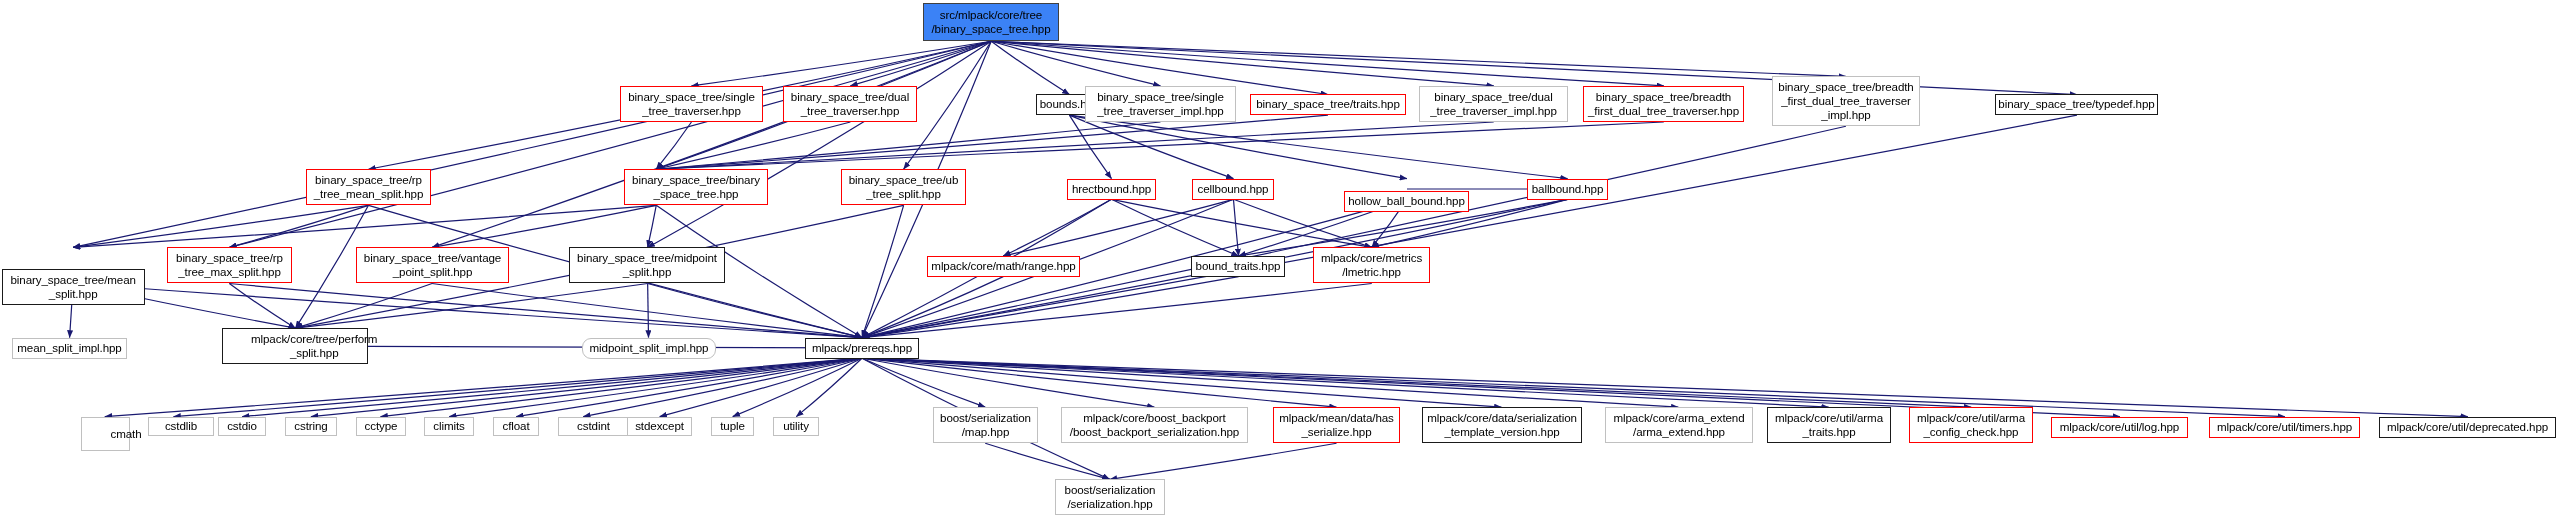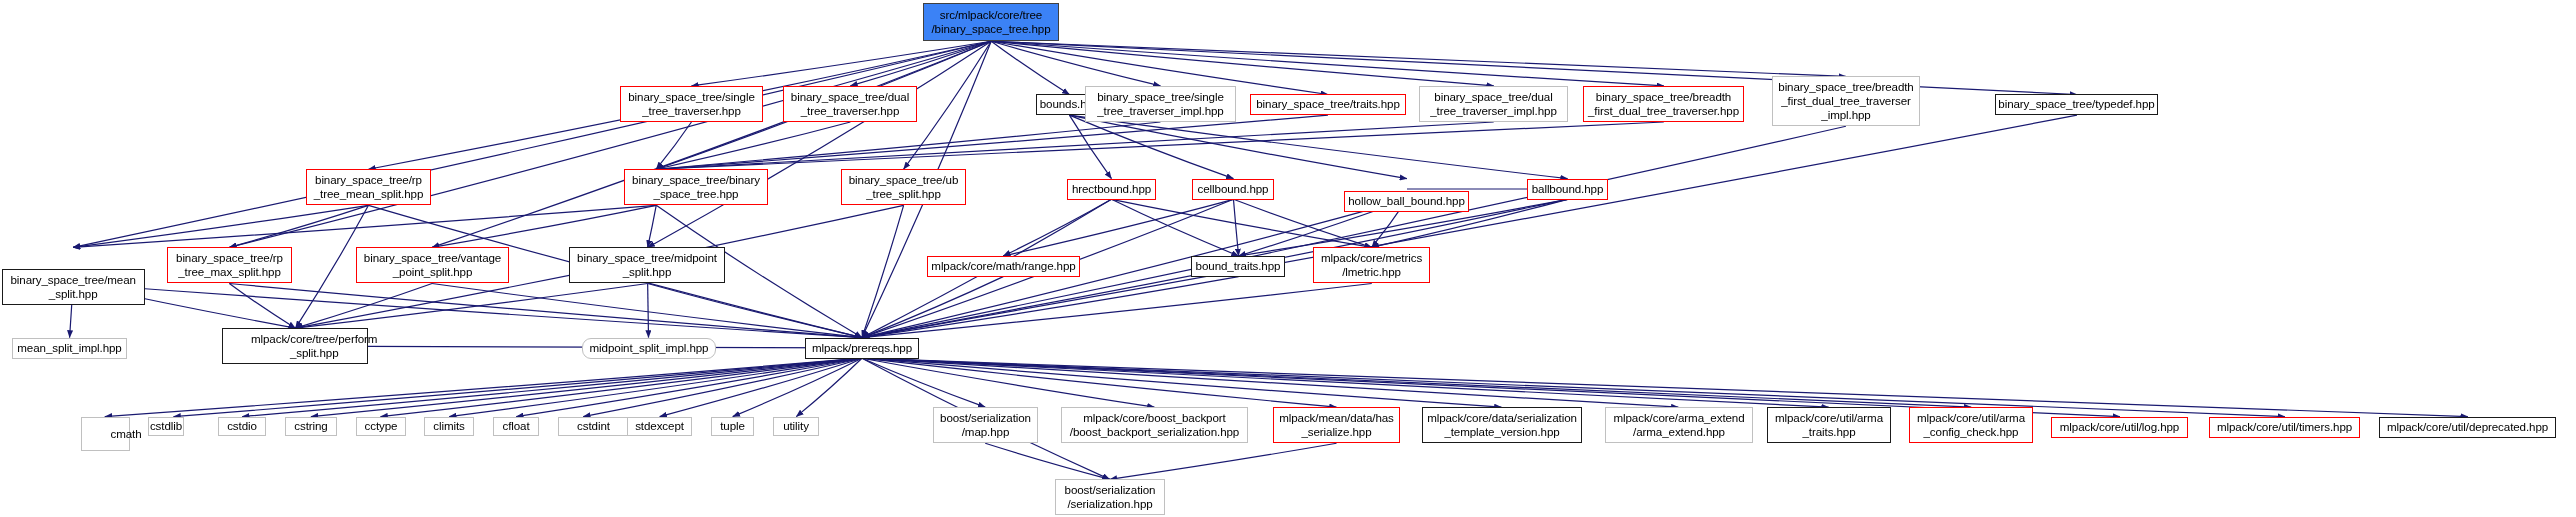--- a/index.html
+++ b/index.html
@@ -198,21 +198,21 @@
       <div class="node red" style="left: 927px; top: 256px; width: 153px; height: 20.6px;">mlpack/core/math/range.hpp</div>
       <div class="node strong" style="left: 1191px; top: 256px; width: 94px; height: 20.6px;">bound_traits.hpp</div>
       <div class="node red" style="left: 1313px; top: 247px; width: 117px; height: 36px;">mlpack/core/metrics
 /lmetric.hpp</div>
       <div class="node" style="left: 12px; top: 338px; width: 115px; height: 20.6px;">mean_split_impl.hpp</div>
       <div class="node strong" style="left: 222px; top: 328px; width: 146px; height: 36px; padding-left: 41px;">mlpack/core/tree/perform
 _split.hpp</div>
       <div class="node" style="left: 582px; top: 338px; width: 134px; height: 20.6px; border-radius: 9px;">midpoint_split_impl.hpp</div>
       <div class="node strong" style="left: 805px; top: 338px; width: 114px; height: 20.6px;">mlpack/prereqs.hpp</div>
       <div class="node" style="left: 81px; top: 417px; width: 48px; height: 34px; padding-left: 44px;">cmath</div>
-      <div class="node" style="left: 148px; top: 417px; width: 36px; height: 19px;">cstdlib</div>
+      <div class="node" style="left: 148px; top: 417px; width: 66px; height: 19px;">cstdlib</div>
       <div class="node" style="left: 218px; top: 417px; width: 48px; height: 19px;">cstdio</div>
       <div class="node" style="left: 285px; top: 417px; width: 52px; height: 19px;">cstring</div>
       <div class="node" style="left: 356px; top: 417px; width: 50px; height: 19px;">cctype</div>
       <div class="node" style="left: 424px; top: 417px; width: 50px; height: 19px;">climits</div>
       <div class="node" style="left: 493px; top: 417px; width: 46px; height: 19px;">cfloat</div>
       <div class="node" style="left: 558px; top: 417px; width: 71px; height: 19px;">cstdint</div>
       <div class="node" style="left: 627px; top: 417px; width: 65px; height: 19px;">stdexcept</div>
       <div class="node" style="left: 711px; top: 417px; width: 43px; height: 19px;">tuple</div>
       <div class="node" style="left: 773px; top: 417px; width: 46px; height: 19px;">utility</div>
       <div class="node" style="left: 933px; top: 407px; width: 105px; height: 36px;">boost/serialization

